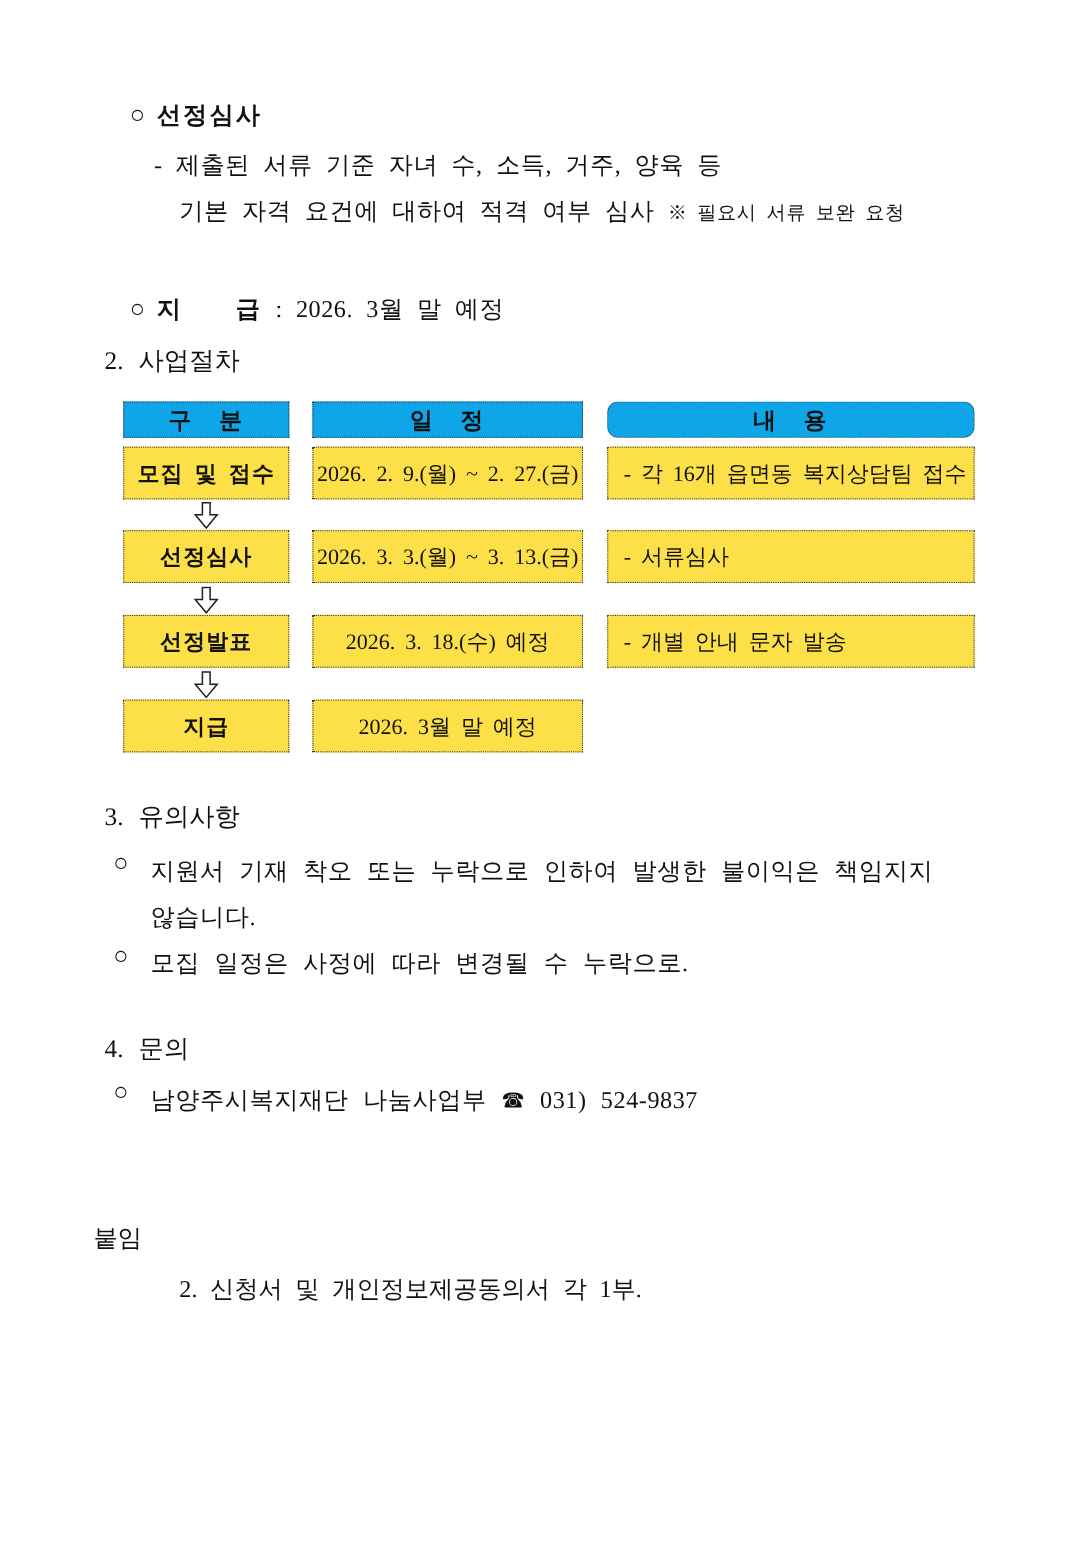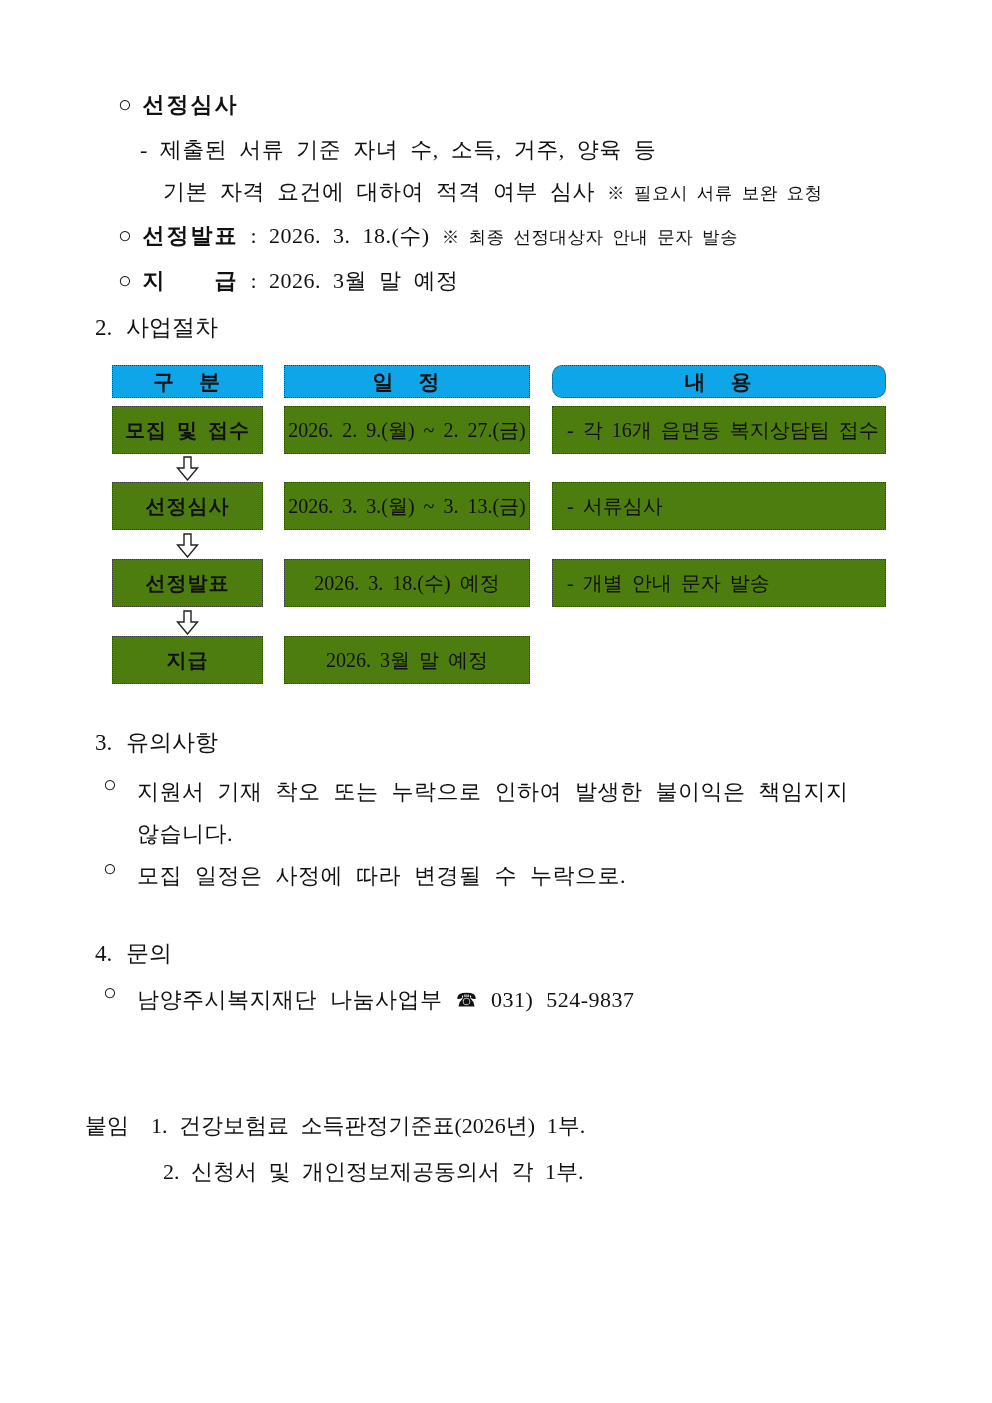--- a/index.html
+++ b/index.html
@@ -19,21 +19,21 @@
   .note { font-size:17.5px; word-spacing:4px; letter-spacing:0.5px; margin-left:12px; }
   .section-heading { font-size:23px; word-spacing:8px; white-space:nowrap; }
 
   
   .cell {
     position:absolute;
     box-sizing:border-box;
     border:1.4px dotted #3a3a3a;
     display:flex; align-items:center; justify-content:center;
     font-size:20px; word-spacing:4px; white-space:nowrap;
-    background:#4d7c0f;
+    background:#fde047;
   }
   .cell.hdr { background:#0ea5e9; font-weight:bold; font-size:21px; letter-spacing:2px; }
   .cell.step { font-weight:bold; letter-spacing:1px; }
   .cell.content { justify-content:flex-start; padding-left:14px; }
 
   .col1 { left:112px; width:151px; }
   .col2 { left:284px; width:246px; }
   .col3 { left:552px; width:334px; }
 
   .arrow-wrap { position:absolute; left:176px; width:23px; height:25px; }
@@ -53,24 +53,20 @@
 <div class="page">
 
   <div class="abs body-line" style="top:90px; left:118px;">
     <span class="circle">○</span><span class="title-bold">선정심사</span>
   </div>
   <div class="abs body-line" style="top:135px; left:140px;">- 제출된 서류 기준 자녀 수, 소득, 거주, 양육 등</div>
   <div class="abs body-line" style="top:177px; left:163px;">
     <span>기본 자격 요건에 대하여 적격 여부 심사</span><span class="note">※ 필요시 서류 보완 요청</span>
   </div>
 
-  <div class="abs body-line" style="top:221px; left:118px;">
-    <span class="circle">○</span><span class="title-bold">선정발표</span>
-    <span>: 2026. 3. 18.(수)</span><span class="note">※ 최종 선정대상자 안내 문자 발송</span>
-  </div>
 
   <div class="abs body-line" style="top:266px; left:118px;">
     <span class="circle">○</span><span class="title-bold">지　　급</span>
     <span>: 2026. 3월 말 예정</span>
   </div>
 
   <div class="abs section-heading" style="top:312px; left:95px;">2. 사업절차</div>
 
   <div class="cell hdr col1" style="top:365px; height:33px;">구　분</div>
   <div class="cell hdr col2" style="top:365px; height:33px;">일　정</div>
@@ -130,19 +126,18 @@
     <span class="circle" style="margin-right:20px;">○</span>
     <div class="bullet-text">
       <span>남양주시복지재단 나눔사업부</span>
       <span>☎</span>
       <span>031) 524-9837</span>
     </div>
   </div>
 
   <div class="attach-row" style="top:1111px; left:85px;">
     <span class="attach-label">붙임</span>
-    <span class="attach-item">1. 건강보험료 소득판정기준표(2026년) 1부.</span>
   </div>
   <div class="attach-row" style="top:1157px; left:163px;">
     <span class="attach-item">2. 신청서 및 개인정보제공동의서 각 1부.</span>
   </div>
 
 </div>
 
 </body></html>

